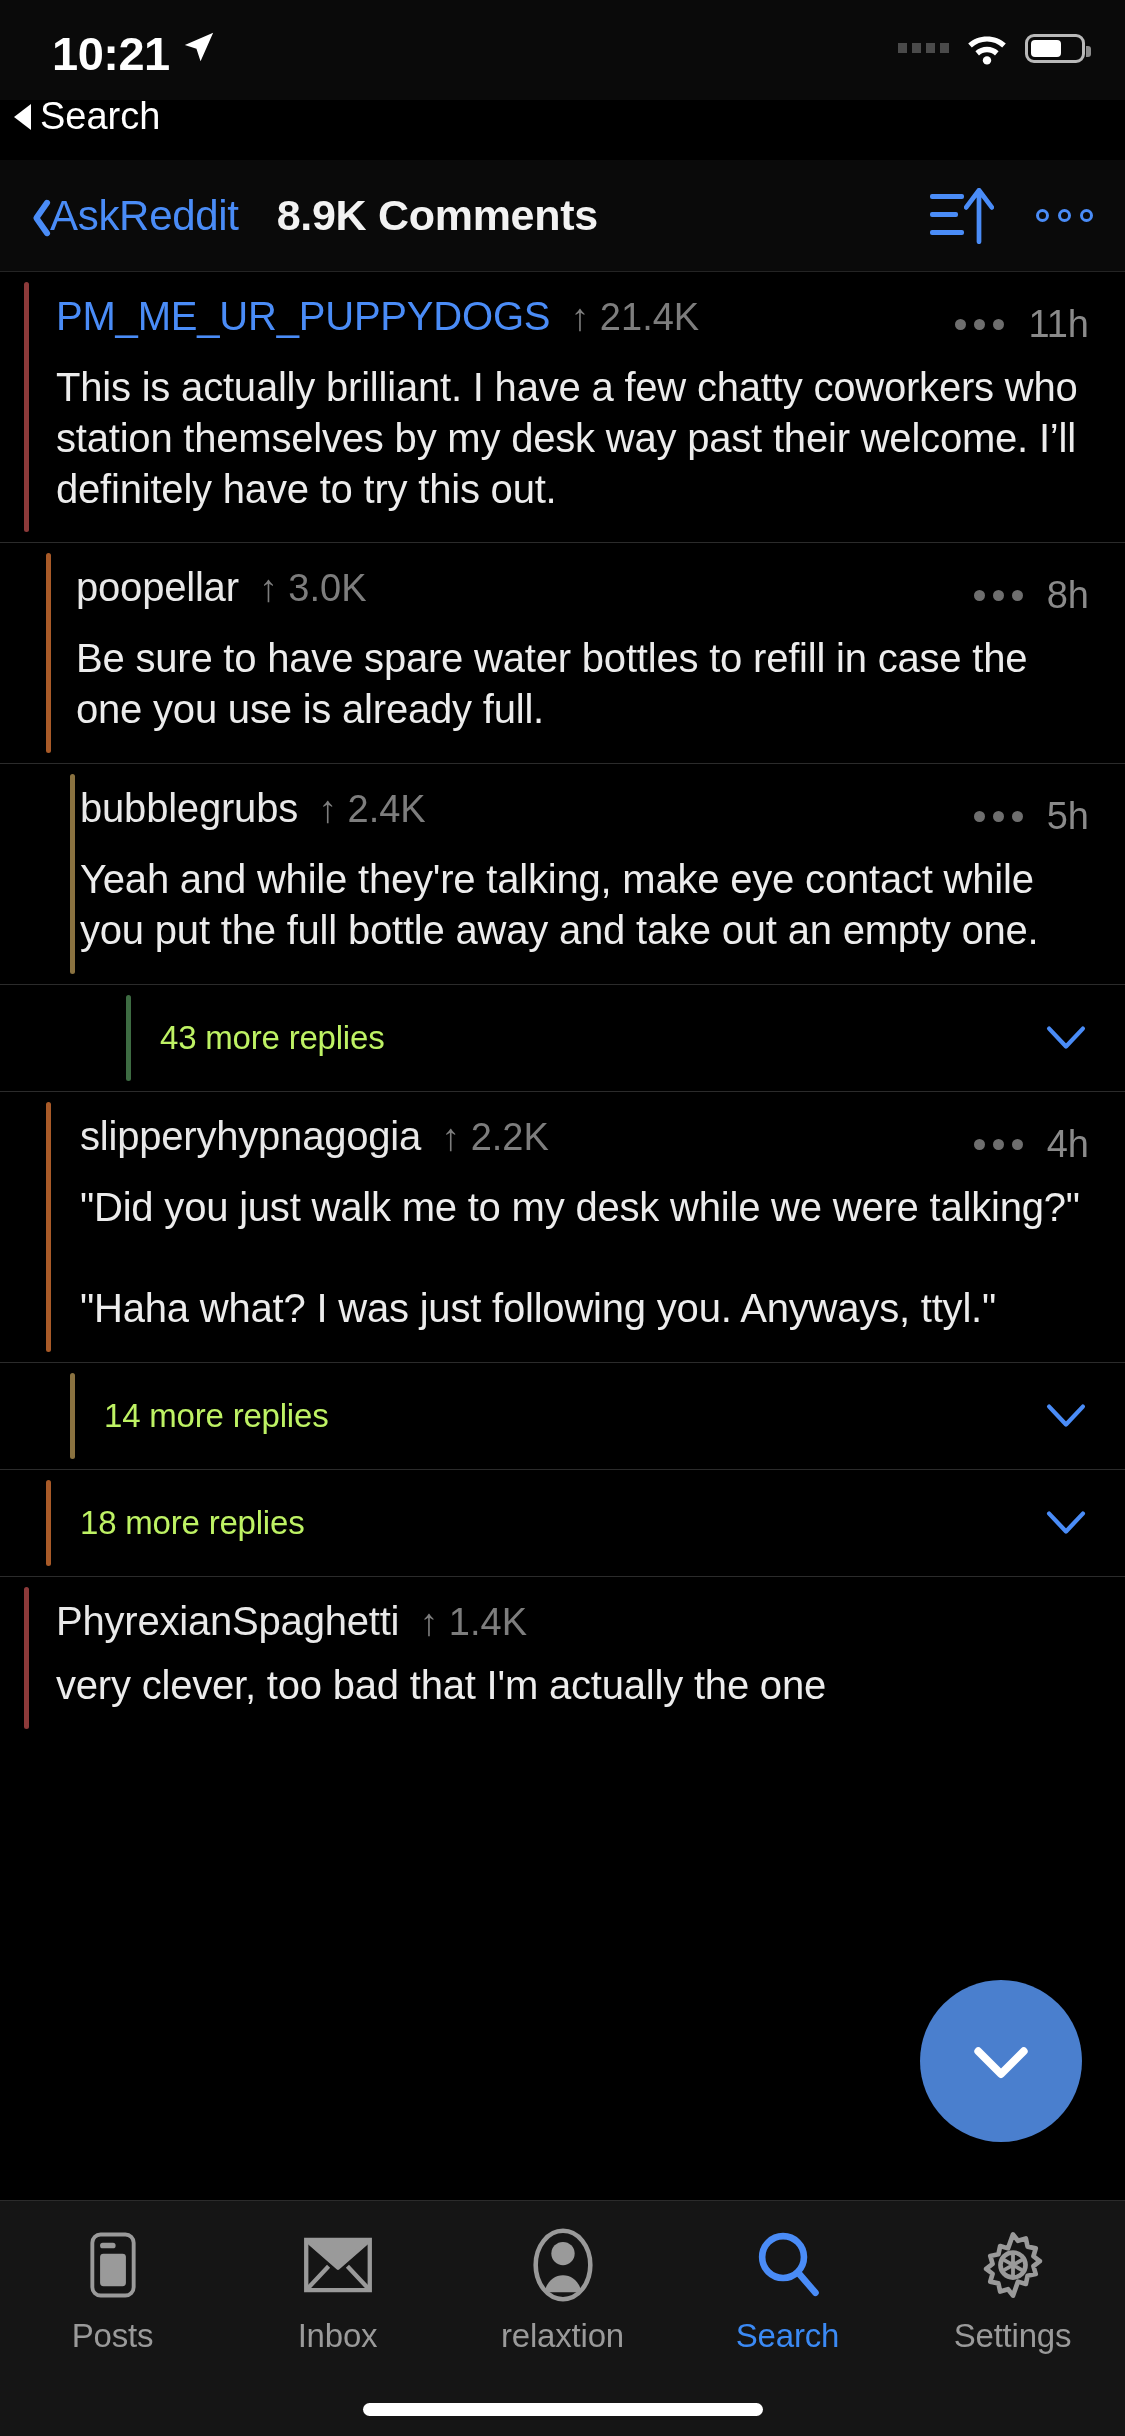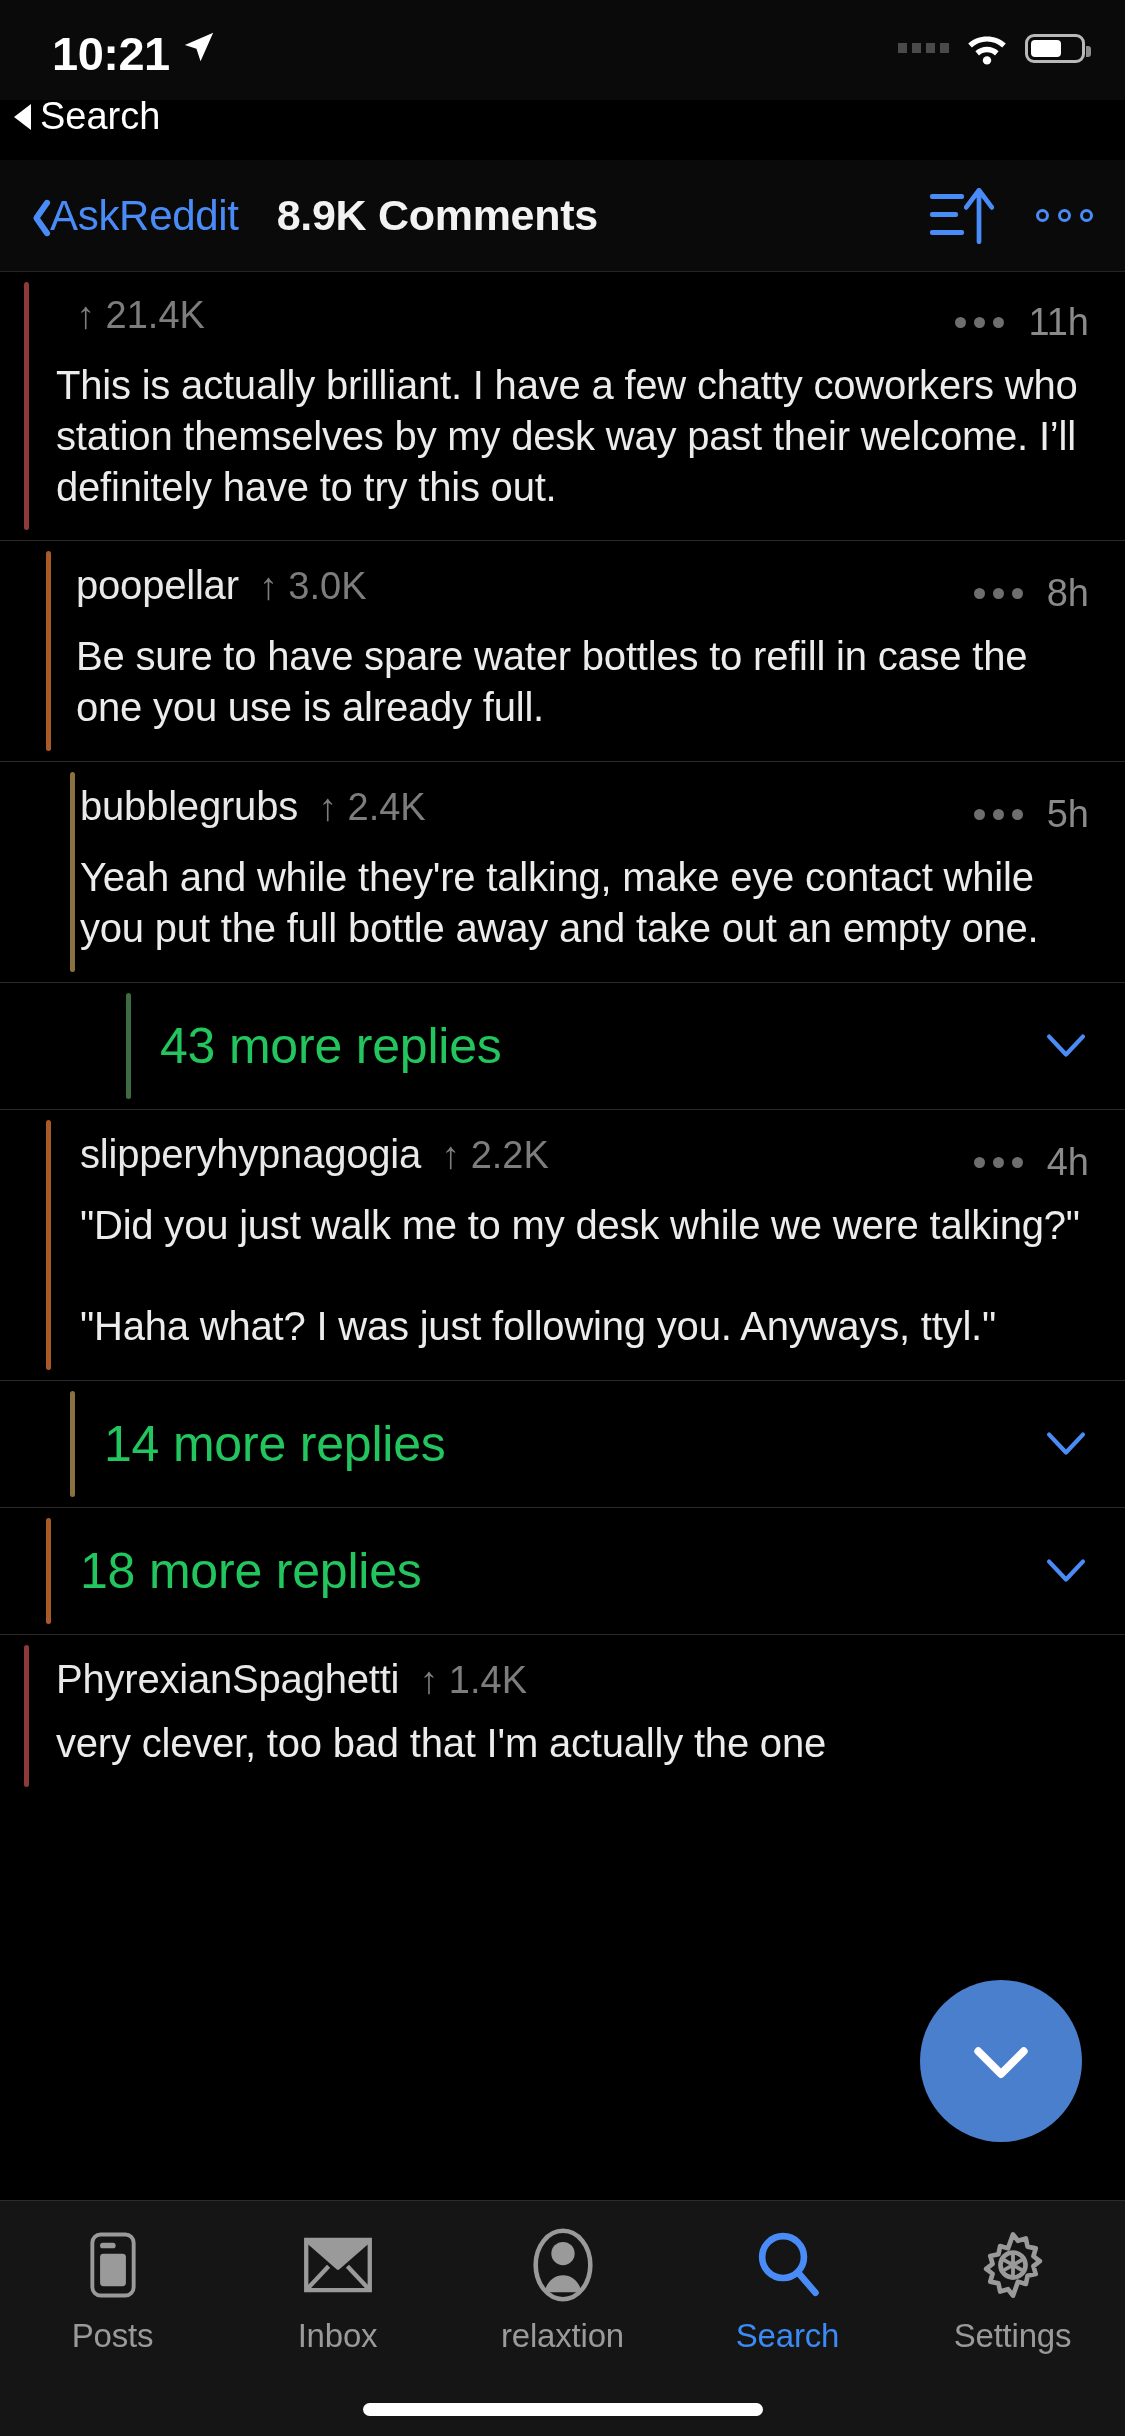--- a/index.html
+++ b/index.html
@@ -110,21 +110,21 @@
   .cmt-age { font-size:38px; color:#8a8a8a; }
   .cmt-body {
     font-size:40px; line-height:1.27; color:#ececec; letter-spacing:-0.2px;
     white-space:pre-wrap;
   }
 
   .more-row { position:relative; width:1125px; border-top:1px solid #2b2b2b; }
   .more-inner {
     padding:34px 36px 34px 0; display:flex; align-items:center;
   }
-  .more-label { font-size:50px; color:#22c55e; letter-spacing:-0.2px; }
+  .more-label { font-size:33px; color:#bef264; letter-spacing:-0.2px; }
   .more-chev { margin-left:auto; width:46px; height:30px; }
 
   
   .fab {
     position:absolute; right:43px; top:1980px;
     width:162px; height:162px; border-radius:50%;
     background:#4a7fce; display:flex; align-items:center; justify-content:center;
   }
 
   
@@ -194,20 +194,21 @@
         <b></b>
     </div>
   </div>
 </div>
 
 <div class="comment-list" id="comment-list">
     <div class="row">
       <div class="thread-bar" style="left: 24px; background: rgb(140, 58, 58);"></div>
       <div class="row-inner" style="padding-left: 56px;">
         <div class="cmt-head">
+          <span class="cmt-author op">PM_ME_UR_PUPPYDOGS</span>
           <span class="cmt-score">↑ 21.4K</span>
           <div class="cmt-meta">
             <span class="meta-dots">
               <b></b>
               <b></b>
               <b></b>
             </span>
             <span class="cmt-age">11h</span>
           </div>
         </div>

